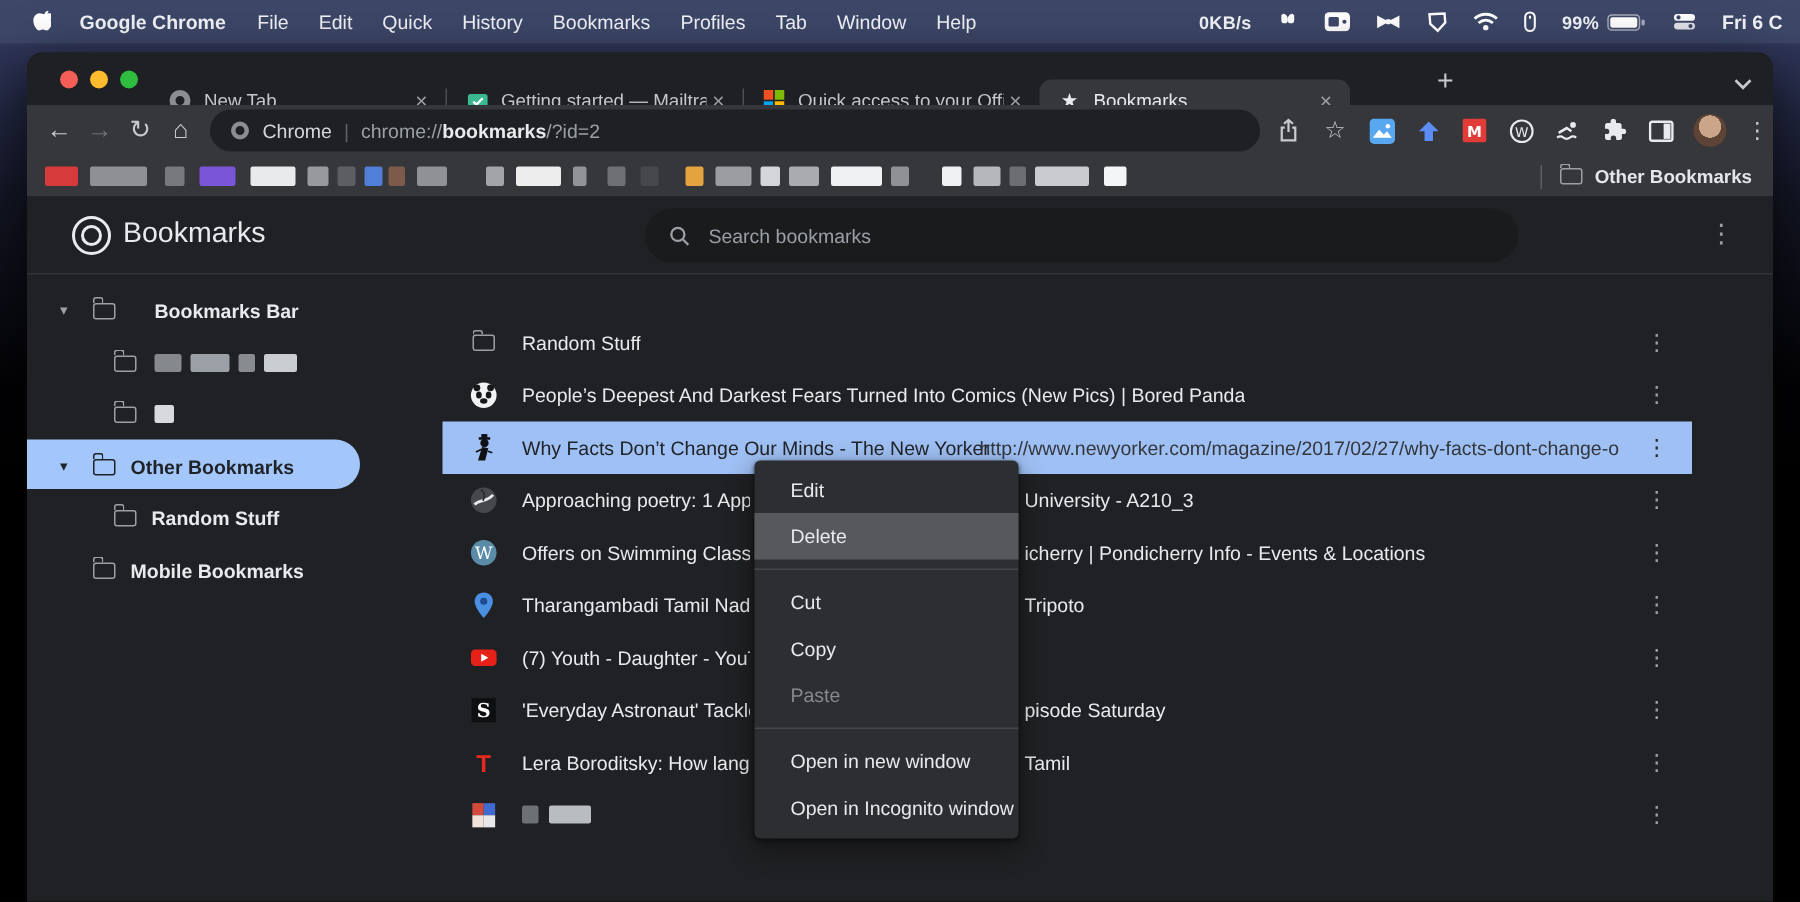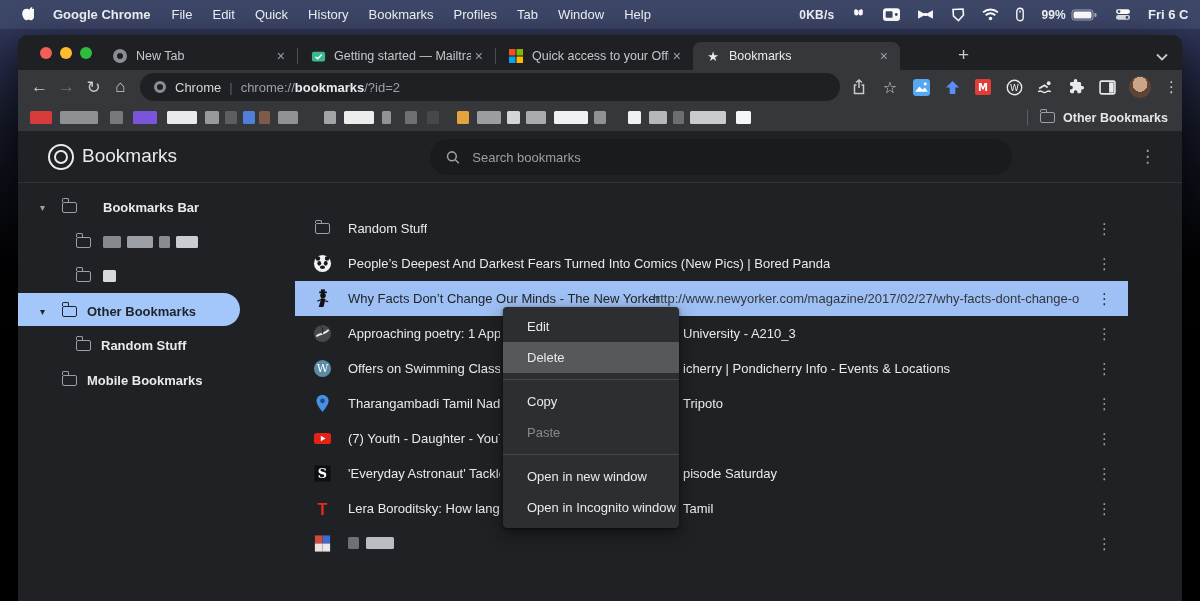--- a/index.html
+++ b/index.html
@@ -25,21 +25,21 @@
   
   .win { position:absolute; left:18px; top:35px; width:1164px; height:566px;
     border-radius:10px 10px 0 0; overflow:hidden; background:#202124;
     box-shadow:0 12px 40px rgba(0,0,0,.7); }
 
   
   .tabstrip { position:absolute; left:0; top:0; width:100%; height:35px; background:#1f2023; }
   .tlights { position:absolute; left:22px; top:12px; display:flex; gap:8px; }
   .tl { width:12px; height:12px; border-radius:50%; }
   .tl.r { background:#f35f57; } .tl.y { background:#fdbc2e; } .tl.g { background:#2ebd3f; }
-  .tabs { position:absolute; left:82px; top:7px; height:28px; display:flex; align-items:stretch; }
+  .tabs { position:absolute; left:82px; top:18px; height:28px; display:flex; align-items:stretch; }
   .tab { width:197px; display:flex; align-items:center; padding:0 8px 0 12px;
     color:#c3c7cb; font-size:12.5px; position:relative; }
   .tab.active { width:207px; background:#36373b; border-radius:8px 8px 0 0; color:#e8eaed; }
   .tab .ticon { width:16px; height:16px; margin-right:8px; display:flex; align-items:center; justify-content:center; flex:none; }
   .tab .ttitle { flex:1; white-space:nowrap; overflow:hidden; }
   .tab .tclose { color:#9aa0a6; font-size:14px; padding:0 4px; flex:none; }
   .tabsep { width:1px; height:16px; background:#4a4d51; align-self:center; }
   .newtab-btn { position:absolute; left:940px; top:10px; color:#c6c9cc; font-size:19px; line-height:19px; }
   .tabsearch { position:absolute; right:14px; top:12px; }
   .cring { display:inline-block; width:14px; height:14px; border-radius:50%;
@@ -524,20 +524,21 @@
             <span class="sb-blk" style="width: 11px; background: rgb(109, 112, 117);"></span>
             <span class="sb-blk" style="width: 28px; background: rgb(185, 188, 192);"></span>
           </span>
           <span class="row-kebab">⋮</span>
         </div>
       </div>
     <div class="ctxmenu" id="ctxmenu">
         <div class="cm-item">Edit</div>
         <div class="cm-item hl">Delete</div>
         <div class="cm-sep"></div>
+        <div class="cm-item">Cut</div>
         <div class="cm-item">Copy</div>
         <div class="cm-item dis">Paste</div>
         <div class="cm-sep"></div>
         <div class="cm-item">Open in new window</div>
         <div class="cm-item">Open in Incognito window</div>
       </div>
   </div>
 </div>
 
 </body></html>

